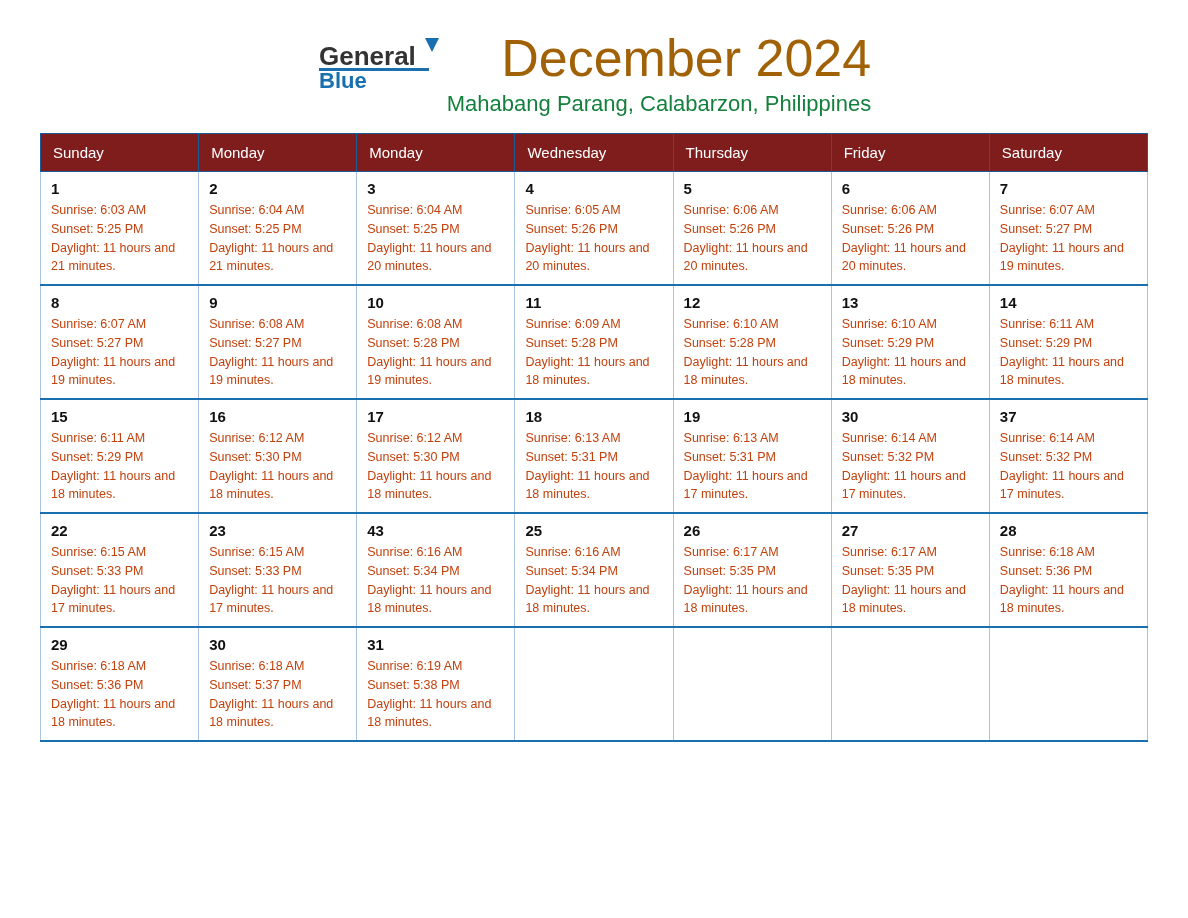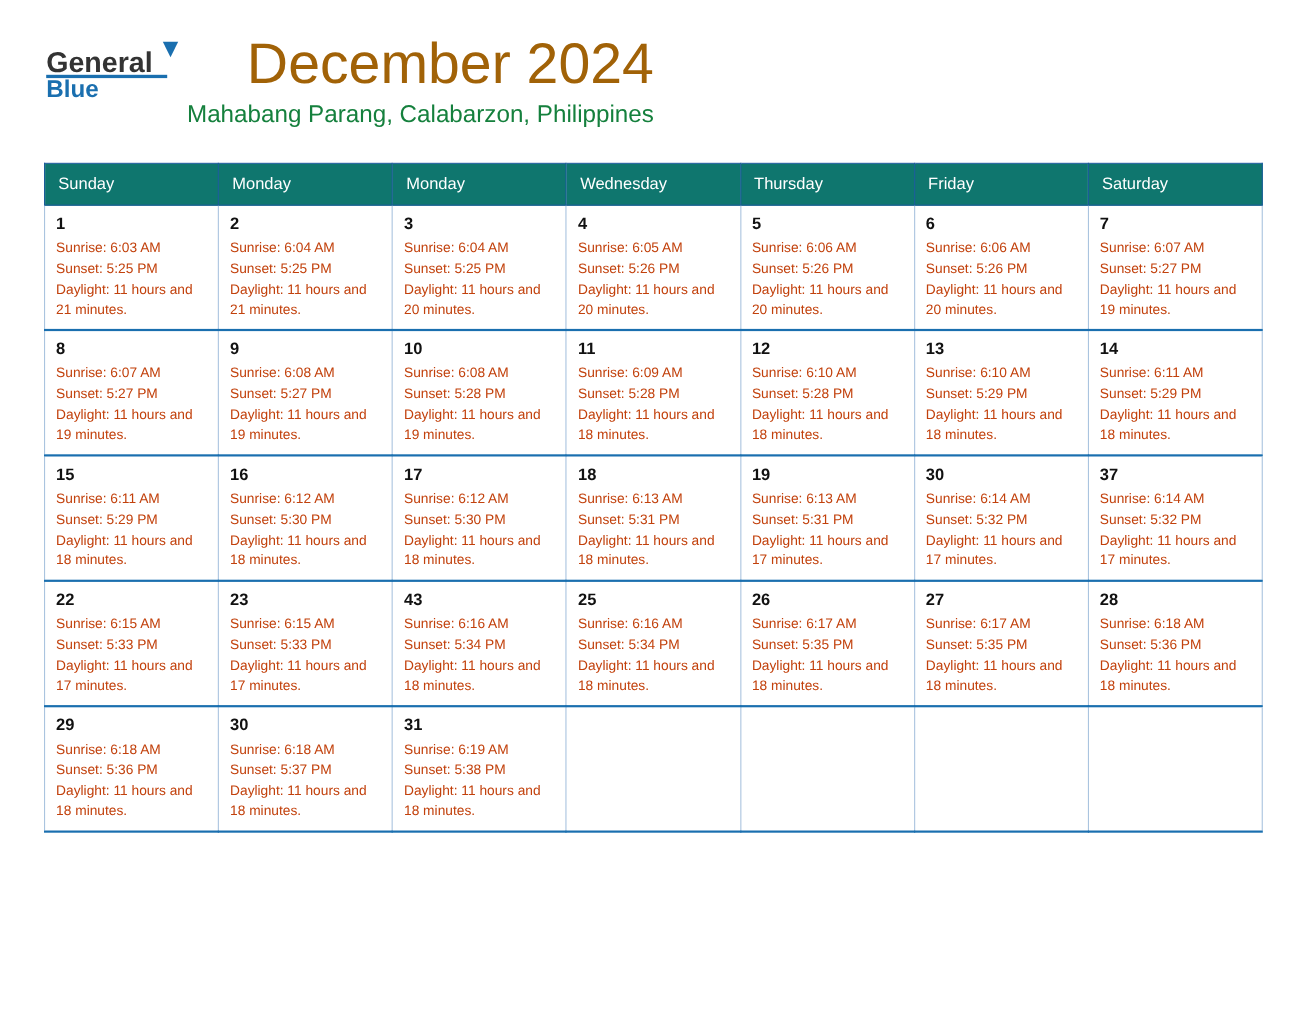--- a/index.html
+++ b/index.html
@@ -6,23 +6,23 @@
     body {
       font-family: Arial, sans-serif;
       background: #fff;
       color: #222;
       width: 1188px;
       min-height: 918px;
       padding: 30px 40px;
     }
     .header {
       display: flex;
-      justify-content: flex-start;
+      justify-content: center;
       align-items: flex-start;
-      margin-bottom: 31px;
+      margin-bottom: 16px;
     }
     .logo {
       display: flex;
       flex-direction: column;
       align-items: flex-start;
     }
     .title-block {
       text-align: right;
     }
     .title-block h1 {
@@ -36,21 +36,21 @@
       font-weight: normal;
       color: #15803d;
       margin-top: 4px;
     }
     .calendar {
       width: 100%;
       border-collapse: collapse;
       margin-top: 10px;
     }
     .calendar thead th {
-      background: #0f766e;
+      background: #7f1d1d;
       color: #fff;
       font-size: 15px;
       font-weight: normal;
       padding: 10px 12px;
       text-align: left;
       border: 1px solid #1a5c99;
     }
     .calendar tbody td {
       border: 1px solid #aac4df;
       vertical-align: top;

